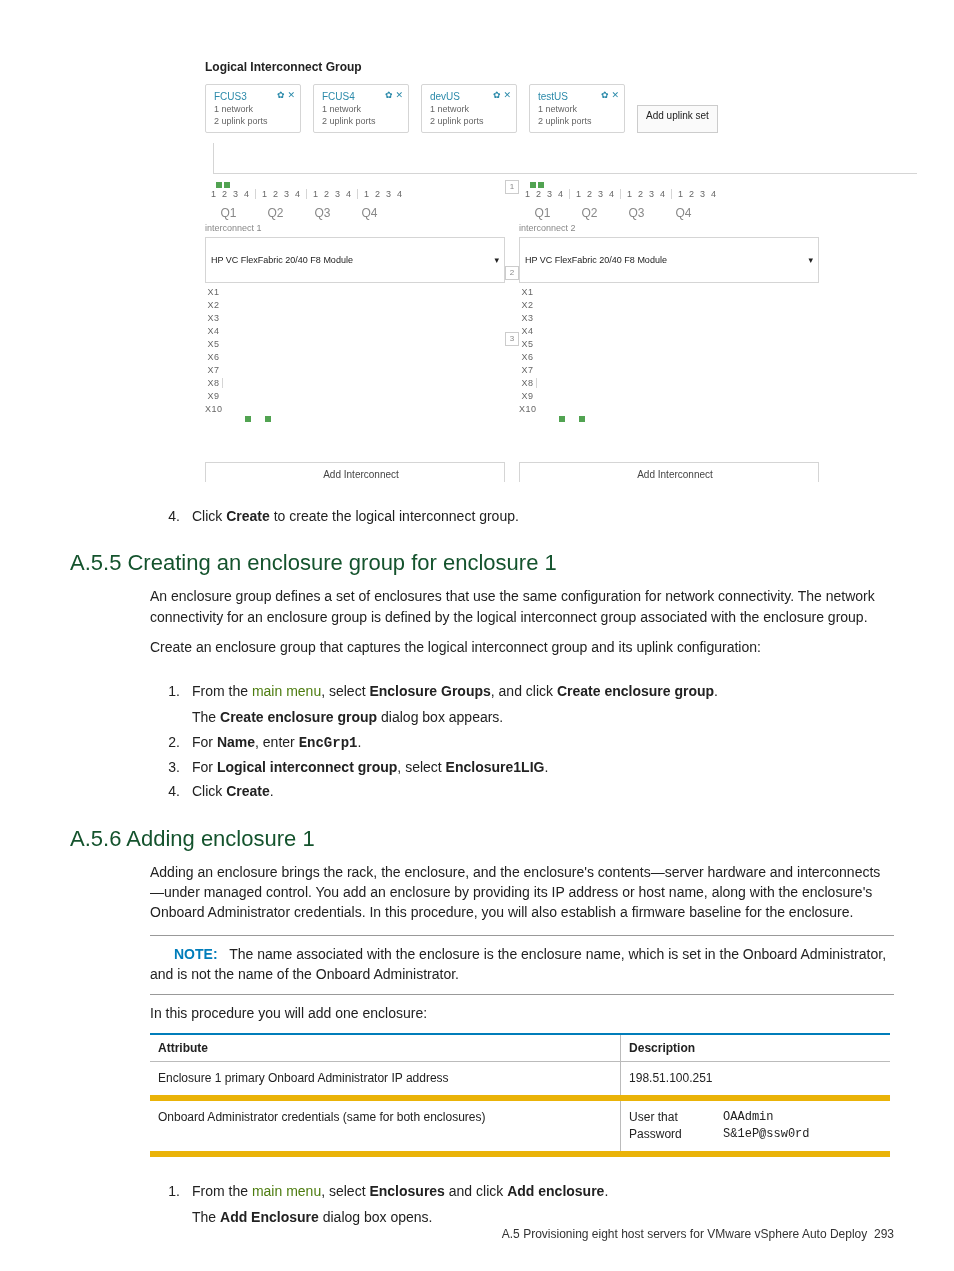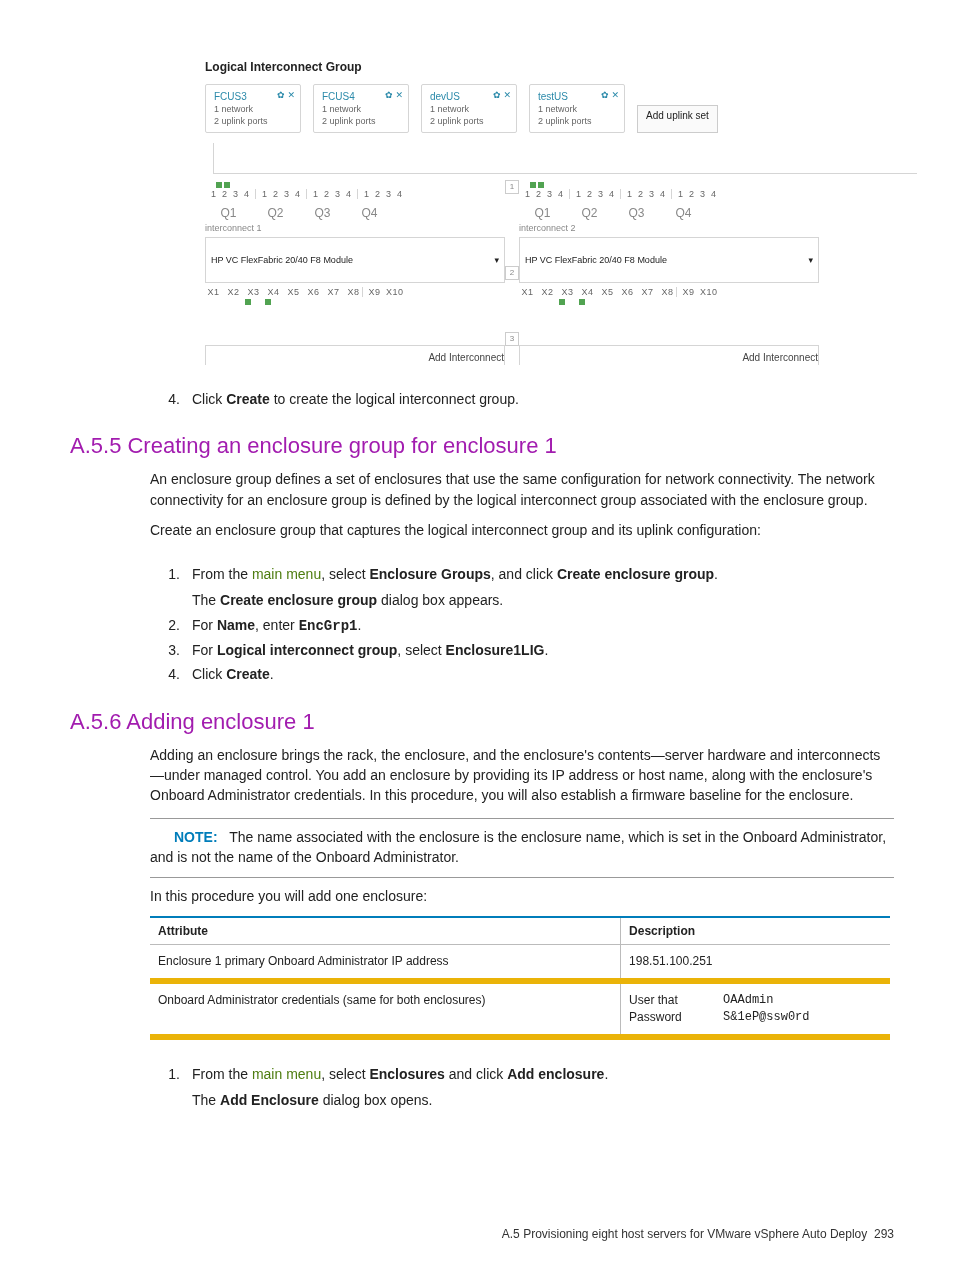--- a/index.html
+++ b/index.html
@@ -70,47 +70,47 @@
 .port-group:last-child { border-right:none; }
 .port-num { width:11px; text-align:center; }
 .port-label-row { display:flex; font-size:12px; color:#888; margin-top:7px; }
 .port-label { width:47px; text-align:center; }
 .interconnect-label { font-size:9px; color:#888; margin-top:3px; }
 .module-select {
   border:1px solid #d5d5d5; font-size:9px; padding:17px 5px;
   margin-top:4px; display:flex; justify-content:space-between; align-items:center;
   cursor:pointer;
 }
-.x-row { font-size:9px; color:#666; margin-top:4px; letter-spacing:0.5px; display:flex; gap:3px;}
+.x-row { font-size:9px; color:#666; margin-top:4px; letter-spacing:0.5px; display:flex; gap:3px;flex-direction:column;}
 .x-cell{ width:17px; text-align:center; position:relative;}
 .green-sq { display:inline-block; width:6px; height:6px; background:#51a351; margin-top:2px;}
 .slot-num {
   position:absolute; right:-14px; width:12px; height:12px; border:1px solid #ccc;
   font-size:8px; text-align:center; line-height:12px; color:#888; background:#fff;
 }
 .add-interconnect {
-  border:1px solid #d5d5d5; border-bottom:none; font-size:10px; text-align:right;
+  border:1px solid #d5d5d5; border-bottom:none; font-size:10px; text-align:center;
   padding:6px 0 2px 12px; margin-top:40px; color:#444;
 }
 .step-list {
   margin-left: 80px;
   margin-top: 24px;
 }
 .step-item {
   display:flex;
   margin-bottom: 4px;
   line-height:1.45;
 }
 .step-num { width:30px; text-align:right; padding-right:12px;}
 .step-body { flex:1; }
 .step-body .sub { margin-top:6px;}
 h2.section {
   font-family: Arial, sans-serif;
   font-weight: normal;
-  color: #a21caf;
+  color: #14532d;
   font-size: 22px;
   margin: 24px 0 10px 0;
 }
 p.body-text {
   margin:0 0 10px 80px;
   line-height:1.45;
 }
 .note-rule { border-top:1px solid #999; margin:12px 0 8px 80px;}
 .note-label { color:#007dba; font-weight:bold;padding-left:24px; }
 .attr-table {

